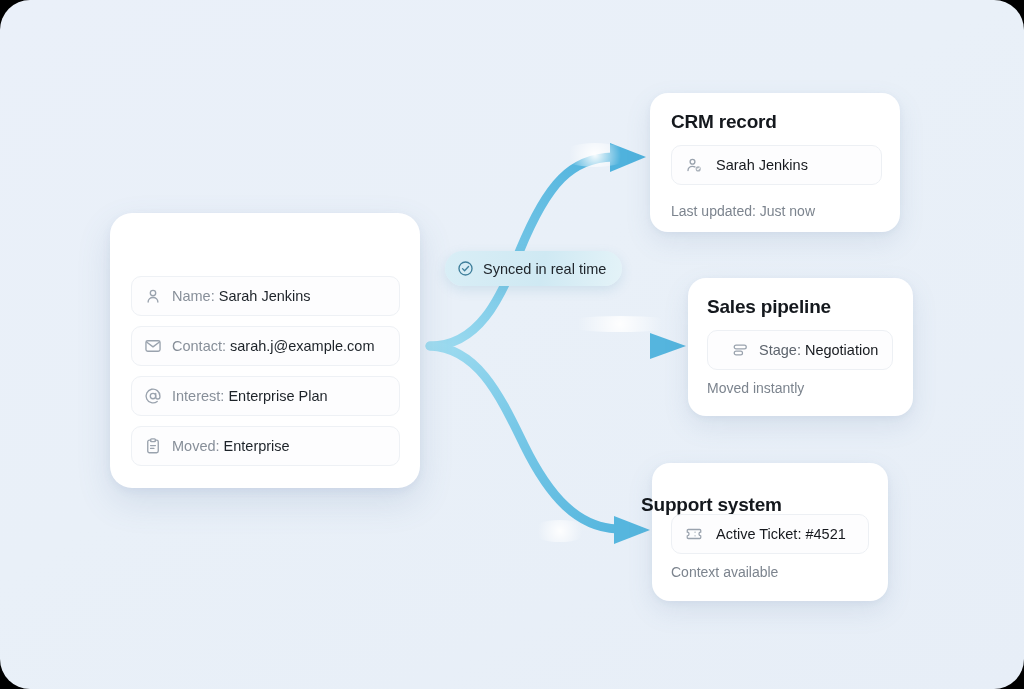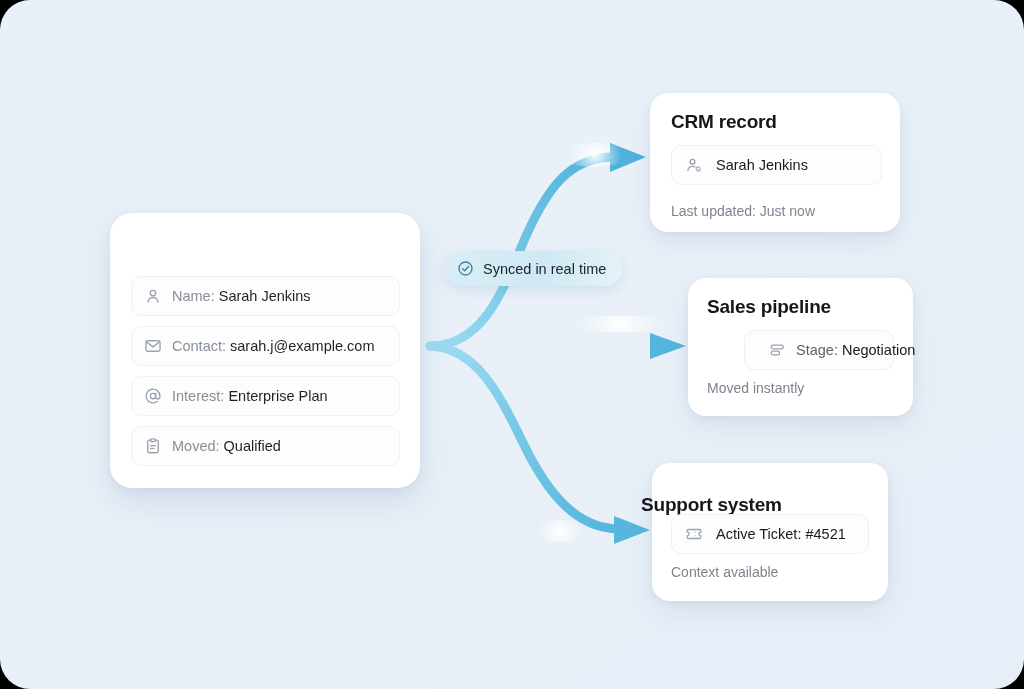--- a/index.html
+++ b/index.html
@@ -140,21 +140,21 @@
 
   
   .crm-card   { left: 650px; top: 93px;  width: 250px; height: 139px; }
   .crm-title  { left: 671px; top: 111px; }
   .crm-pill   { left: 671px; top: 145px; width: 211px; }
   .crm-note   { left: 671px; top: 195px; margin-top: 8px; }
 
   
   .pipe-card  { left: 688px; top: 278px; width: 225px; height: 138px; }
   .pipe-title { left: 707px; top: 296px; }
-  .pipe-pill  { left: 744px; top: 330px; width: 150px; padding-left: 24px; }
+  .pipe-pill  { left: 707px; top: 330px; width: 186px; padding-left: 24px; }
   .pipe-note  { left: 707px; top: 380px; }
 
   
   .sup-card   { left: 652px; top: 463px; width: 236px; height: 138px; }
   .sup-title  { left: 641px; top: 481px; margin-top: 13px; }
   .sup-pill   { left: 671px; top: 514px; width: 198px; }
   .sup-note   { left: 671px; top: 564px; }
 
   
   .sync-badge {
@@ -269,21 +269,21 @@
       <span class="val">Enterprise Plan</span>
     </div>
 
     <div class="lead-row">
       <svg class="ico" viewBox="0 0 24 24" fill="none" stroke="currentColor" stroke-width="1.8" stroke-linecap="round" stroke-linejoin="round">
         <path d="M9 4.2H7.2A2.2 2.2 0 0 0 5 6.4v12.4A2.2 2.2 0 0 0 7.2 21h9.6a2.2 2.2 0 0 0 2.2-2.2V6.4a2.2 2.2 0 0 0-2.2-2.2H15"></path>
         <rect x="8.8" y="2.4" width="6.4" height="3.8" rx="1.2"></rect>
         <path d="M8.8 11.4h6.4M8.8 15.2h4.4"></path>
       </svg>
       <span class="lbl">Moved:</span>
-      <span class="val">Qualified</span>
+      <span class="val">Enterprise</span>
     </div>
 
   </div>
 
   <div class="card t-card crm-card"></div>
   <div class="t-title crm-title">CRM record</div>
   <div class="t-pill crm-pill">
     <svg class="ico" viewBox="0 0 24 24" fill="none" stroke="currentColor" stroke-width="1.8" stroke-linecap="round" stroke-linejoin="round">
       <circle cx="10" cy="7.6" r="3.2"></circle>
       <path d="M4 19.4c0-3.3 2.7-5.6 6-5.6 1.2 0 2.3.3 3.2.8"></path>

